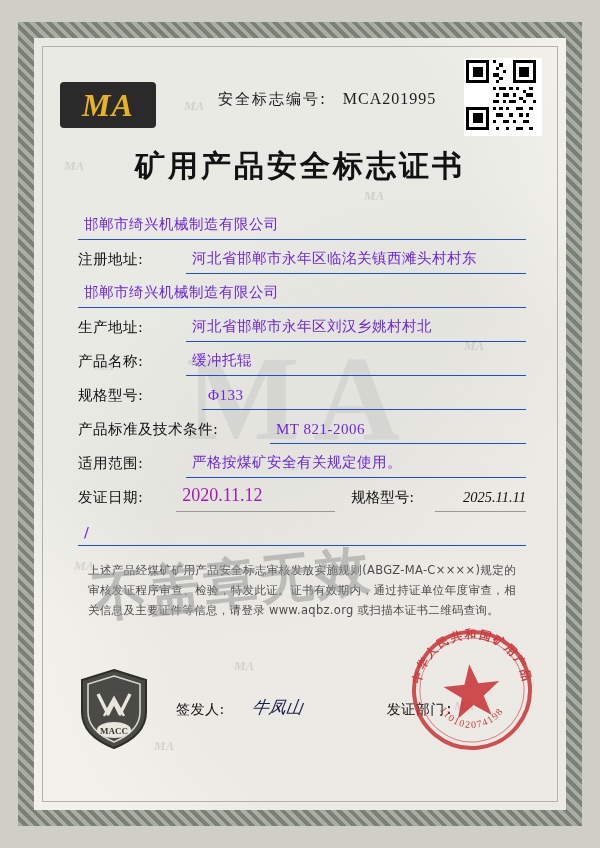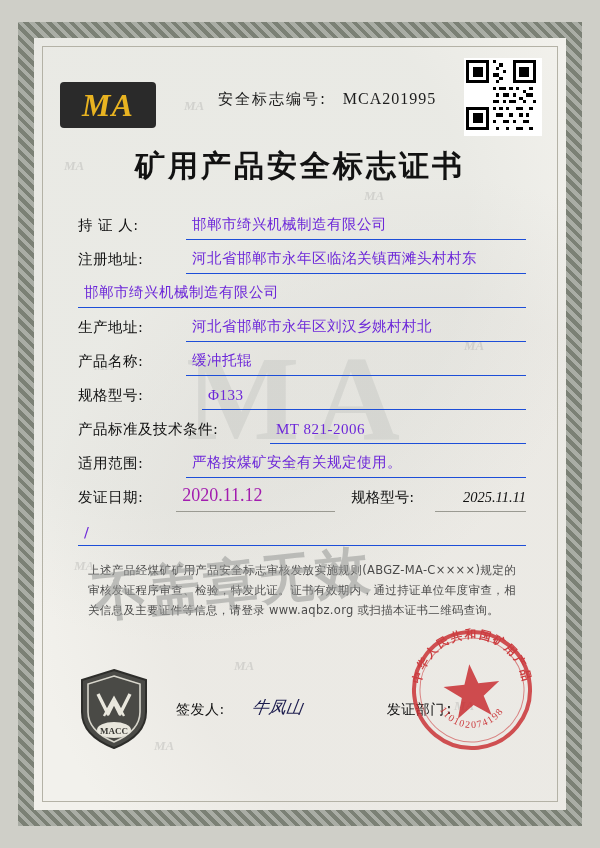--- a/index.html
+++ b/index.html
@@ -377,21 +377,20 @@
   <div class="cert-no">
     <span class="label">安全标志编号:</span>
     <span class="value">MCA201995</span>
   </div>
 
   <div class="doc-title">矿用产品安全标志证书</div>
 
   <div class="fields">
 
     <div class="field-row">
-      <div class="field-label">持 证 人:</div>
       <div class="field-value">邯郸市绮兴机械制造有限公司</div>
     </div>
 
     <div class="field-row">
       <div class="field-label">注册地址:</div>
       <div class="field-value">河北省邯郸市永年区临洺关镇西滩头村村东</div>
     </div>
 
     <div class="field-row">
       <div class="field-value">邯郸市绮兴机械制造有限公司</div>

